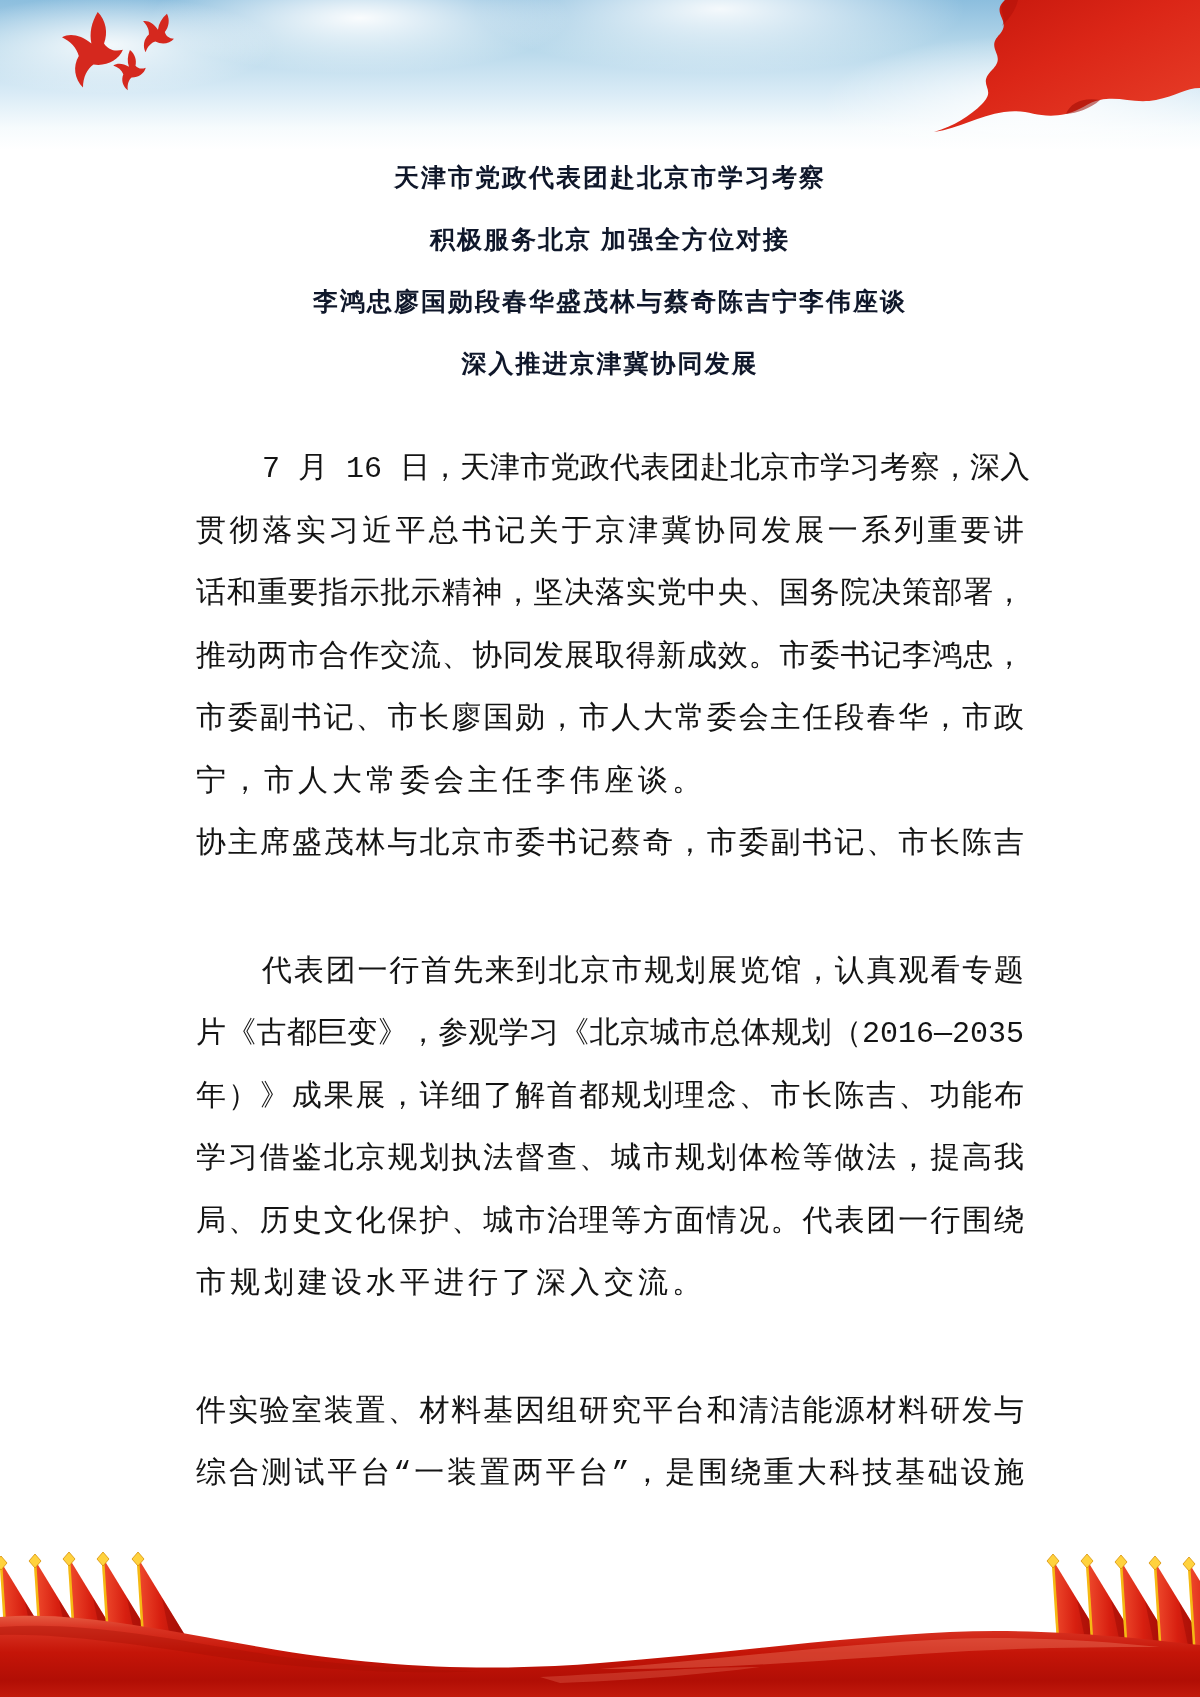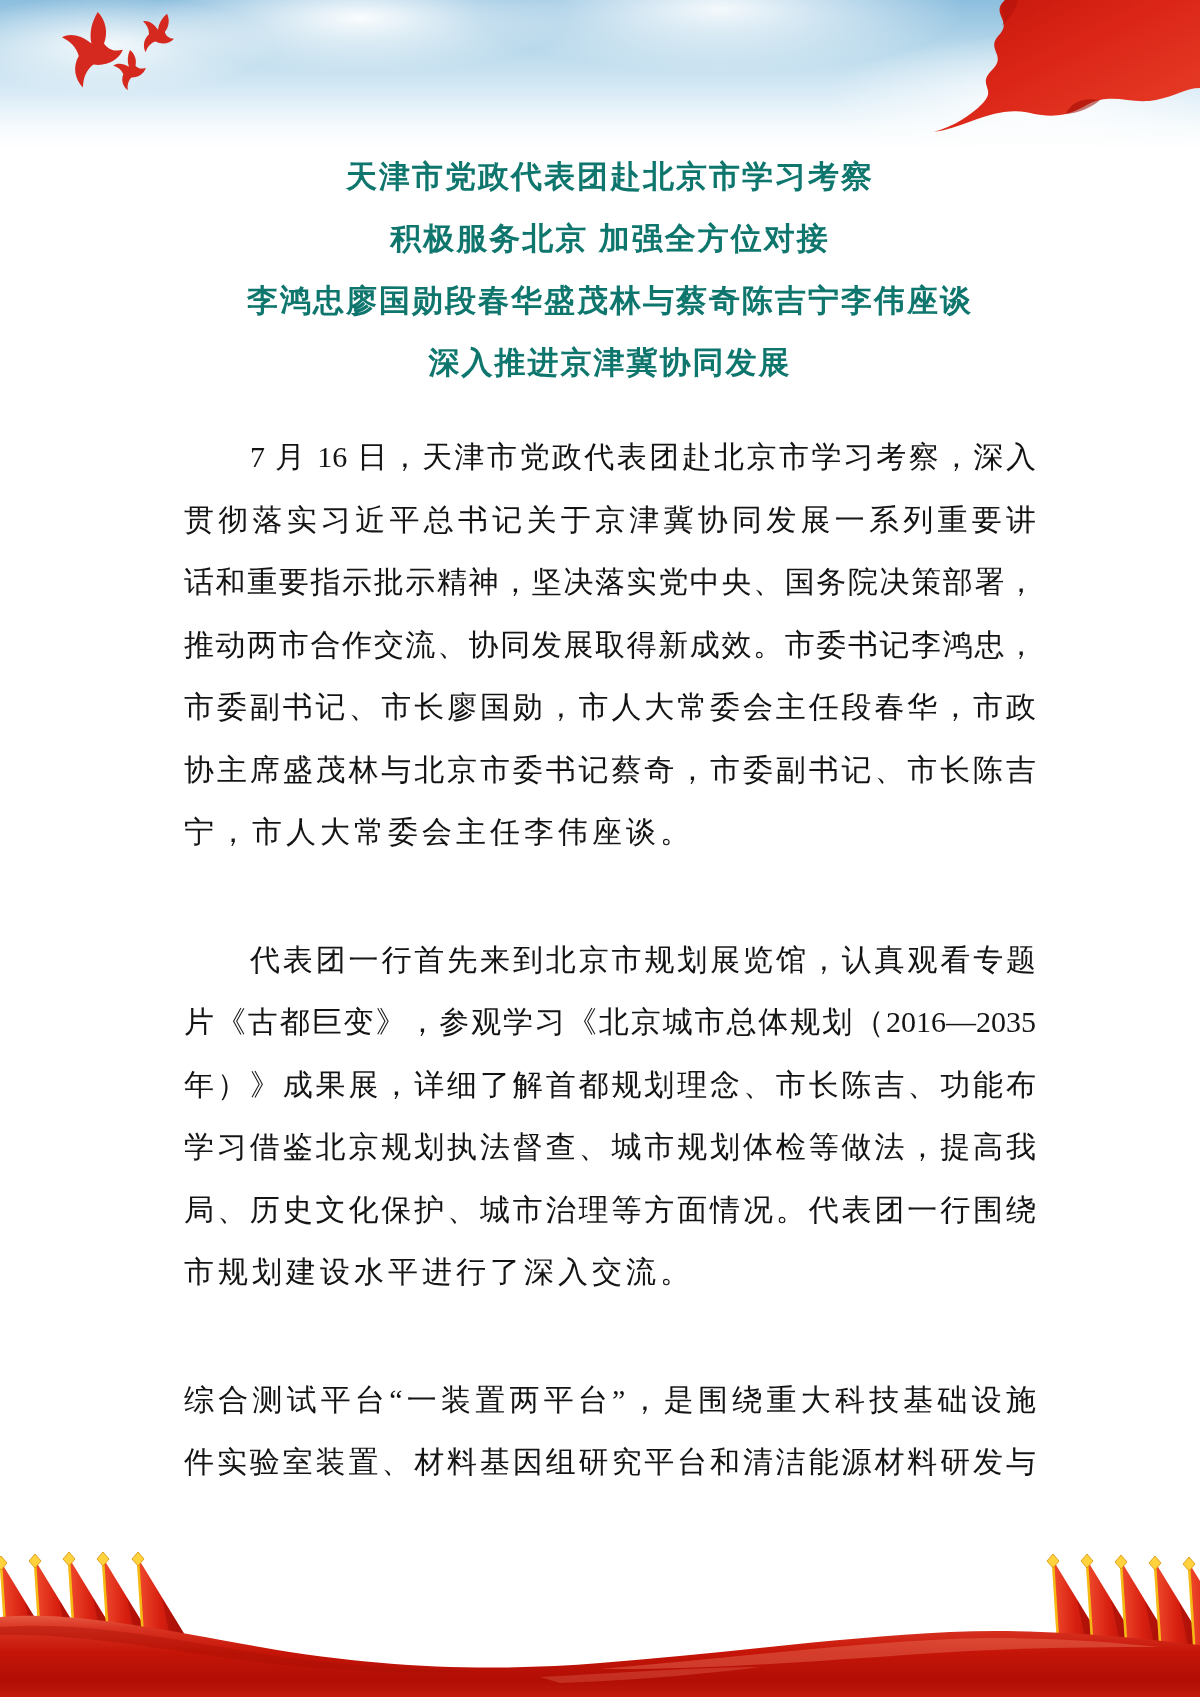--- a/index.html
+++ b/index.html
@@ -21,30 +21,30 @@
       radial-gradient(ellipse 300px 100px at 86% 70%, rgba(255,255,255,.9), rgba(255,255,255,0) 70%),
       linear-gradient(180deg,#8cbede 0%,#b5d7ea 30%,#d9ebf6 62%,#f6fbfd 85%,#ffffff 100%);
   }
   .doves{position:absolute;left:48px;top:4px;z-index:2;}
   .top-flag{position:absolute;right:0;top:0;z-index:2;}
   
   .headline{
     position:absolute;left:184px;top:146px;width:852px;
     text-align:center;
     font-family:"Liberation Sans","DejaVu Sans",sans-serif;
-    font-weight:bold;font-size:31px;color:#0f766e;
+    font-weight:bold;font-size:25px;color:#0f172a;
     letter-spacing:2px;
   }
   .headline .title-line{height:62px;line-height:62px;}
   
   .article-body{
     position:absolute;left:184px;top:426px;width:852px;
     font-size:30px;color:#141414;
   }
-  .para{margin:0;}
+  .para{margin:12px;font-family:Liberation Mono, monospace;}
   .para + .para{margin-top:65px;}
   .line{
     height:62.5px;line-height:62.5px;
     text-align:justify;text-align-last:justify;
     text-justify:inter-ideograph;
     white-space:nowrap;overflow:visible;
   }
   .line.first{text-indent:66px;}
   .line.short{text-align-last:left;letter-spacing:4px;}
   
@@ -110,34 +110,34 @@
     <div class="title-line">深入推进京津冀协同发展</div>
   </div>
 
   <div class="article-body">
       <div class="para">
         <div class="line first">7 月 16 日，天津市党政代表团赴北京市学习考察，深入</div>
         <div class="line">贯彻落实习近平总书记关于京津冀协同发展一系列重要讲</div>
         <div class="line">话和重要指示批示精神，坚决落实党中央、国务院决策部署，</div>
         <div class="line">推动两市合作交流、协同发展取得新成效。市委书记李鸿忠，</div>
         <div class="line">市委副书记、市长廖国勋，市人大常委会主任段春华，市政</div>
+        <div class="line short">宁，市人大常委会主任李伟座谈。</div>
         <div class="line">协主席盛茂林与北京市委书记蔡奇，市委副书记、市长陈吉</div>
-        <div class="line short">宁，市人大常委会主任李伟座谈。</div>
       </div>
       <div class="para">
         <div class="line first">代表团一行首先来到北京市规划展览馆，认真观看专题</div>
         <div class="line">片《古都巨变》，参观学习《北京城市总体规划（2016—2035</div>
         <div class="line">年）》成果展，详细了解首都规划理念、市长陈吉、功能布</div>
         <div class="line">学习借鉴北京规划执法督查、城市规划体检等做法，提高我</div>
         <div class="line">局、历史文化保护、城市治理等方面情况。代表团一行围绕</div>
         <div class="line short">市规划建设水平进行了深入交流。</div>
       </div>
       <div class="para">
+        <div class="line">件实验室装置、材料基因组研究平台和清洁能源材料研发与</div>
         <div class="line">综合测试平台“一装置两平台”，是围绕重大科技基础设施</div>
-        <div class="line">件实验室装置、材料基因组研究平台和清洁能源材料研发与</div>
       </div>
     </div>
 
   <svg class="flags-left" width="210" height="150" viewBox="0 0 210 150">
     <use href="#pennant" transform="translate(-9,4)"></use>
     <use href="#pennant" transform="translate(25,2)"></use>
     <use href="#pennant" transform="translate(59,0)"></use>
     <use href="#pennant" transform="translate(93,0)"></use>
     <use href="#pennant" transform="translate(128,0)"></use>
   </svg>

